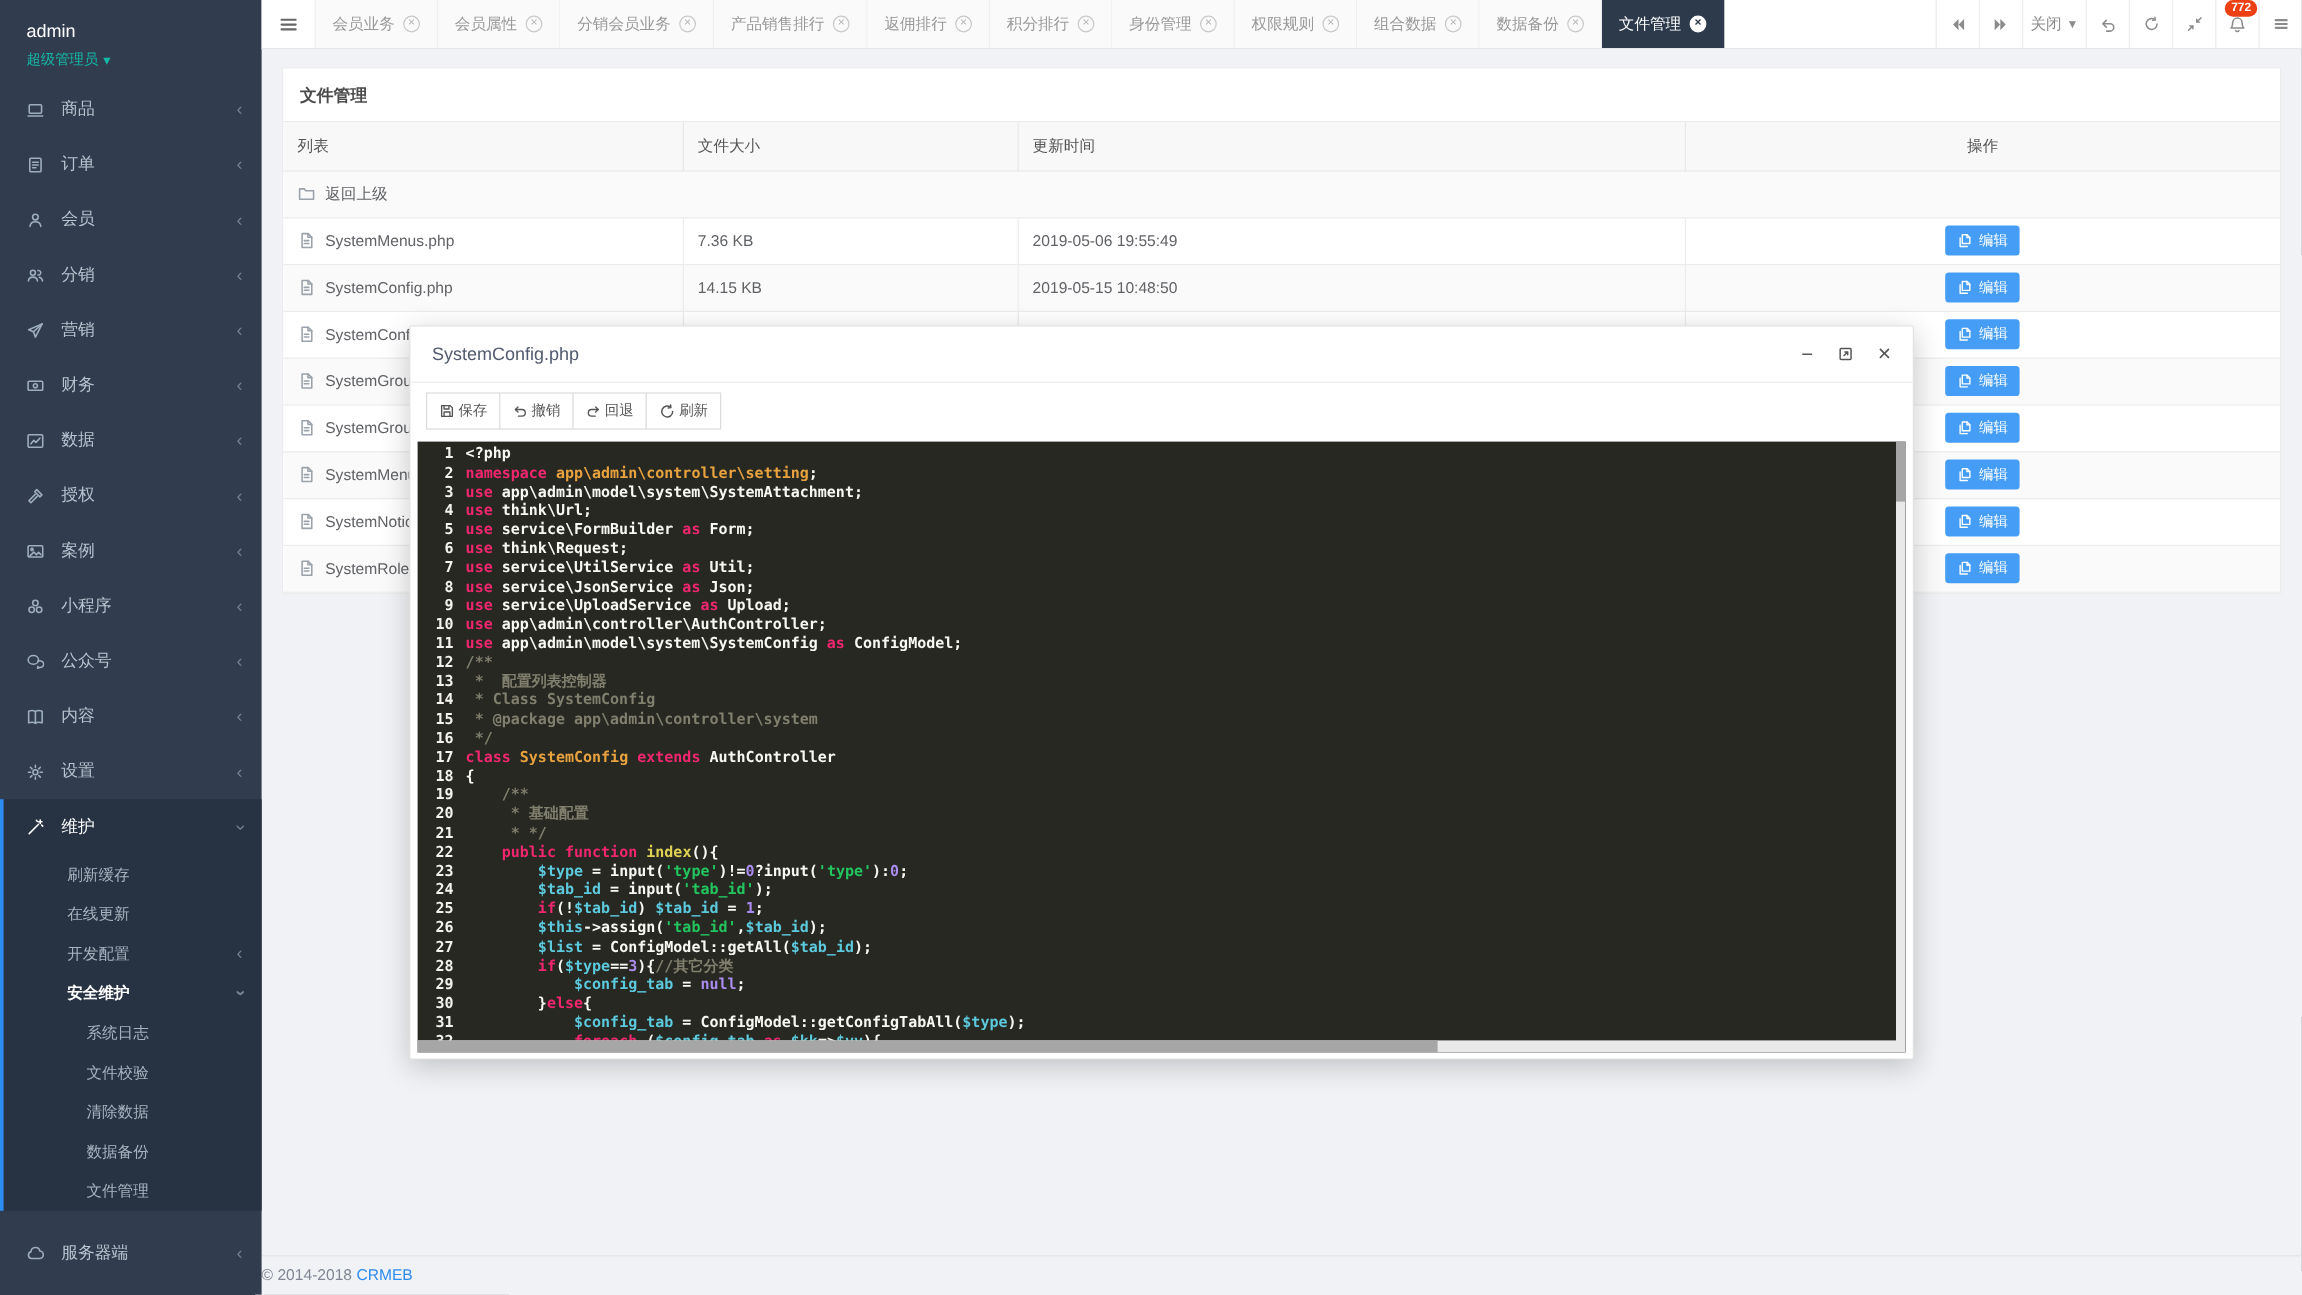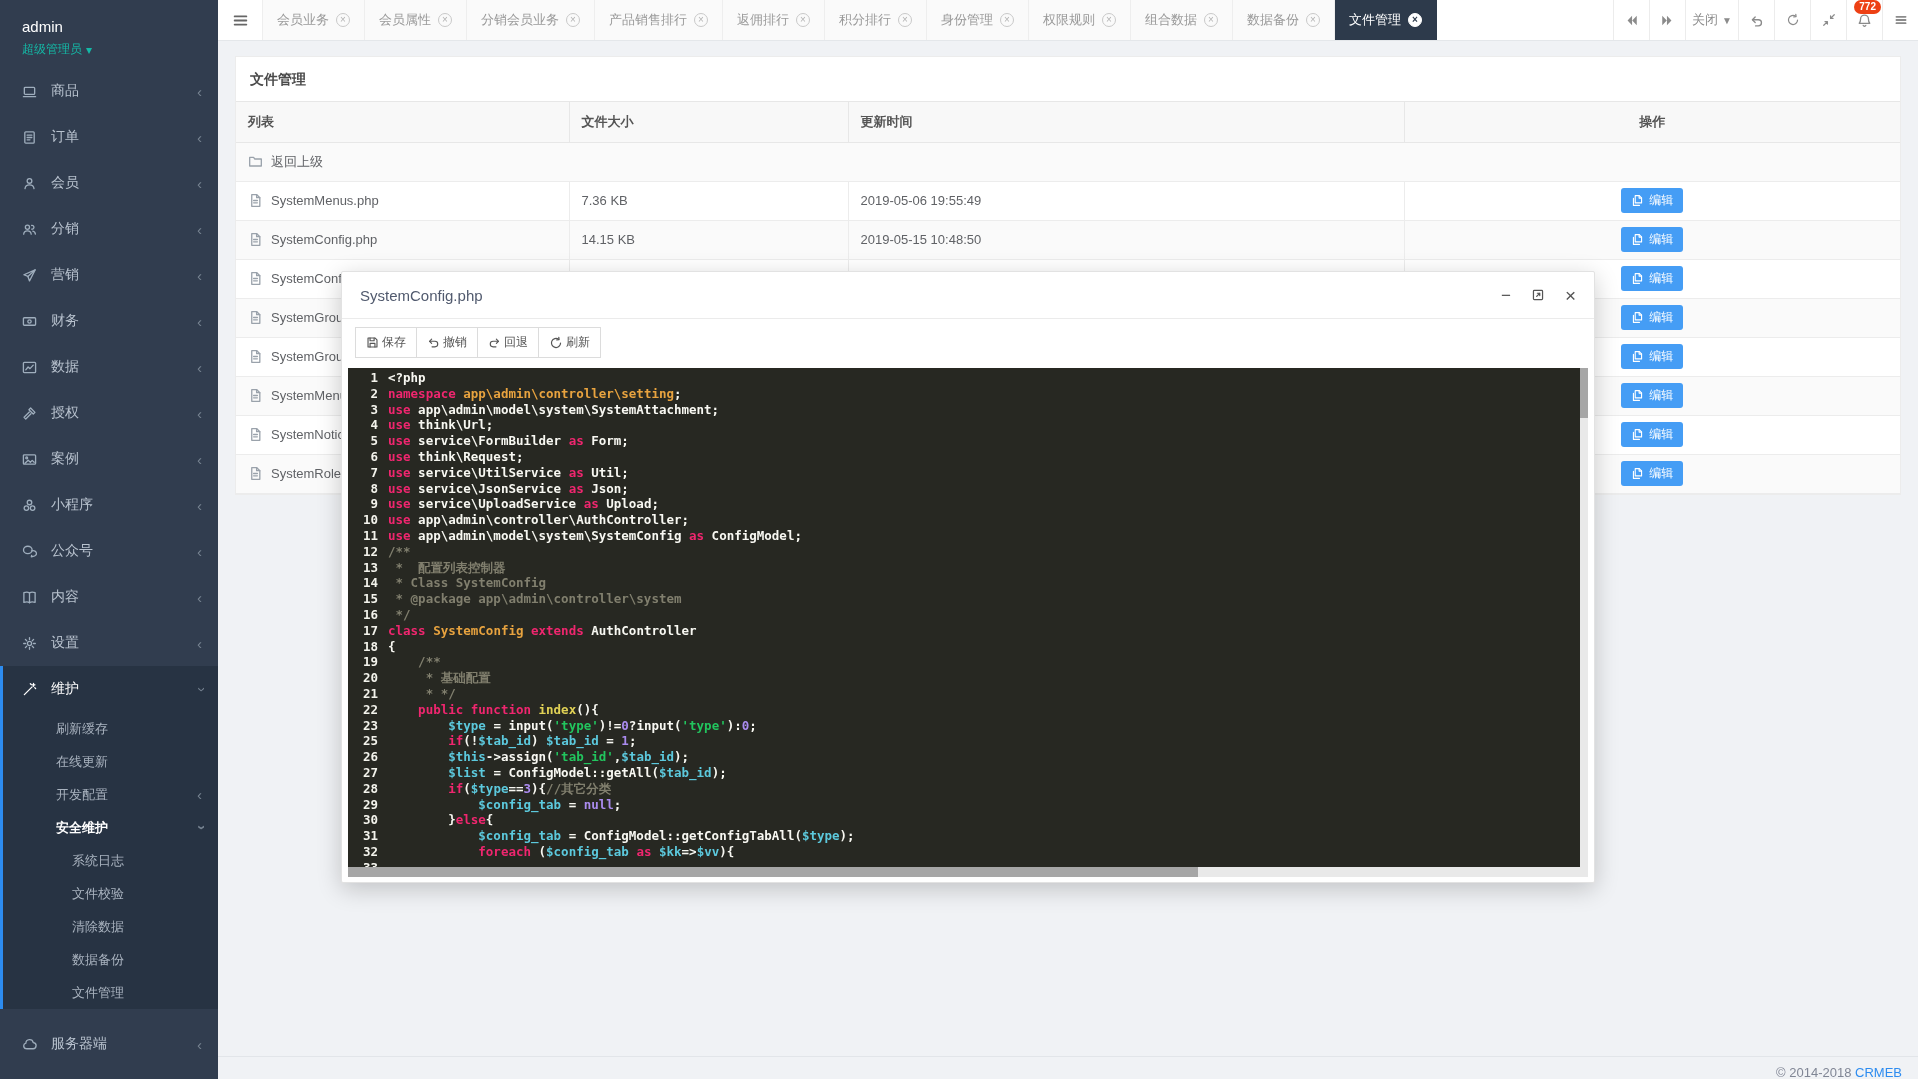--- a/index.html
+++ b/index.html
@@ -42,21 +42,21 @@
   .tab.active .tab-x{background:#fff;border-color:#fff;color:#2d3a4b;font-weight:bold}
   .nav-actions{display:flex;margin-left:auto;height:100%}
   .nav-act{min-width:36px;display:flex;align-items:center;justify-content:center;border-left:1px solid #ececec;color:#8b8b8b;cursor:pointer;position:relative;font-size:13px;gap:4px;padding:0 6px}
   .badge{position:absolute;top:0;right:1px;background:var(--badge);color:#fff;font-size:10px;font-weight:bold;padding:1px 5px;border-radius:8px;line-height:12px}
 
   
   .content{position:absolute;left:218px;top:41px;right:0;bottom:0;padding:15px 17px}
   .card{background:#fff;border:1px solid #ececec}
   .card-title{height:45px;line-height:45px;padding:0 14px;font-size:14px;font-weight:bold;color:#4a4a4a;border-bottom:1px solid #e7e7e7}
   table{width:100%;border-collapse:collapse;table-layout:fixed}
-  th{height:40px;background:#f8f8f8;font-size:13px;color:#555;text-align:left;padding:0 12px;border-right:1px solid #e7e7e7;border-bottom:1px solid #e7e7e7;font-weight:bold}
+  th{height:40px;background:#f8f8f8;font-size:13px;color:#555;text-align:left;padding:0 12px;border-right:1px solid #e7e7e7;border-bottom:1px solid #e7e7e7;font-weight:normal}
   th:last-child{text-align:center;border-right:none}
   td{height:39px;font-size:13px;color:#606266;padding:0 12px;border-right:1px solid #ececec;border-bottom:1px solid #ececec;overflow:hidden;white-space:nowrap}
   td:last-child{border-right:none;text-align:center}
   tbody tr:nth-child(odd){background:#fafafa}
   .fname{display:flex;align-items:center;gap:8px}
   .fname .fi{display:inline-flex;color:#9aa2ab;flex:none}
   .btn-edit{display:inline-flex;align-items:center;gap:5px;background:var(--edit-btn);color:#fff;font-size:12px;padding:4px 10px;border:none;border-radius:3px;cursor:pointer;font-family:inherit}
 
   
   .modal{position:absolute;left:341px;top:271px;width:1254px;height:612px;background:#fff;border:1px solid #e2e2e2;border-radius:2px;box-shadow:0 6px 24px rgba(0,0,0,.2);z-index:10;display:flex;flex-direction:column}
@@ -72,21 +72,21 @@
   .cl{display:flex;white-space:pre}
   .ln{width:26px;text-align:right;color:#f3f3ec;flex:none;margin-right:10px}
   .tk-kw{color:#f0266f}.tk-ns{color:#e8a33f}.tk-cm{color:#817f6e}.tk-v{color:#5cc9dd}
   .tk-s{color:#22c55e}.tk-n{color:#aa8bee}.tk-fn{color:#e0d155}.tk-w{color:#f8f8f2}
   .vscroll{position:absolute;top:0;right:0;width:8px;height:100%;background:#e9e9e9}
   .vthumb{position:absolute;top:0;right:0;width:8px;height:50px;background:#a6a6a6}
   .hscroll{position:absolute;bottom:0;left:0;right:8px;height:10px;background:#e9e9e9}
   .hthumb{height:10px;width:69%;background:#a6a6a6}
 
   
-  .footer{position:absolute;left:218px;right:0;bottom:0;height:23px;line-height:32px;border-top:1px solid #e2e5e9;text-align:right;padding-right:16px;font-size:13px;color:#808695;z-index:2}
+  .footer{position:absolute;left:218px;right:0;bottom:0;height:33px;line-height:32px;border-top:1px solid #e2e5e9;text-align:left;padding-right:16px;font-size:13px;color:#808695;z-index:2}
   .footer a{color:var(--accent);text-decoration:none;cursor:pointer}
 </style>
 </head>
 <body>
 
 <div class="stage">
 
   <aside class="sidebar">
     <div class="user">
       <div class="user-name">admin</div>
@@ -681,20 +681,21 @@
           <div class="cl"><span class="ln">14</span><span class="lt"><span class="tk-cm"> * Class SystemConfig</span></span></div>
           <div class="cl"><span class="ln">15</span><span class="lt"><span class="tk-cm"> * @package app\admin\controller\system</span></span></div>
           <div class="cl"><span class="ln">16</span><span class="lt"><span class="tk-cm"> */</span></span></div>
           <div class="cl"><span class="ln">17</span><span class="lt"><span class="tk-kw">class</span><span class="tk-w"> </span><span class="tk-ns">SystemConfig</span><span class="tk-w"> </span><span class="tk-kw">extends</span><span class="tk-w"> AuthController</span></span></div>
           <div class="cl"><span class="ln">18</span><span class="lt"><span class="tk-w">{</span></span></div>
           <div class="cl"><span class="ln">19</span><span class="lt"><span class="tk-cm">    /**</span></span></div>
           <div class="cl"><span class="ln">20</span><span class="lt"><span class="tk-cm">     * 基础配置</span></span></div>
           <div class="cl"><span class="ln">21</span><span class="lt"><span class="tk-cm">     * */</span></span></div>
           <div class="cl"><span class="ln">22</span><span class="lt"><span class="tk-w">    </span><span class="tk-kw">public</span><span class="tk-w"> </span><span class="tk-kw">function</span><span class="tk-w"> </span><span class="tk-fn">index</span><span class="tk-w">(){</span></span></div>
           <div class="cl"><span class="ln">23</span><span class="lt"><span class="tk-w">        </span><span class="tk-v">$type</span><span class="tk-w"> = input(</span><span class="tk-s">'type'</span><span class="tk-w">)!=</span><span class="tk-n">0</span><span class="tk-w">?input(</span><span class="tk-s">'type'</span><span class="tk-w">):</span><span class="tk-n">0</span><span class="tk-w">;</span></span></div>
+          <div class="cl"><span class="ln">24</span><span class="lt"><span class="tk-w">        </span><span class="tk-v">$tab_id</span><span class="tk-w"> = input(</span><span class="tk-s">'tab_id'</span><span class="tk-w">);</span></span></div>
           <div class="cl"><span class="ln">25</span><span class="lt"><span class="tk-w">        </span><span class="tk-kw">if</span><span class="tk-w">(!</span><span class="tk-v">$tab_id</span><span class="tk-w">) </span><span class="tk-v">$tab_id</span><span class="tk-w"> = </span><span class="tk-n">1</span><span class="tk-w">;</span></span></div>
           <div class="cl"><span class="ln">26</span><span class="lt"><span class="tk-w">        </span><span class="tk-v">$this</span><span class="tk-w">-&gt;assign(</span><span class="tk-s">'tab_id'</span><span class="tk-w">,</span><span class="tk-v">$tab_id</span><span class="tk-w">);</span></span></div>
           <div class="cl"><span class="ln">27</span><span class="lt"><span class="tk-w">        </span><span class="tk-v">$list</span><span class="tk-w"> = ConfigModel::getAll(</span><span class="tk-v">$tab_id</span><span class="tk-w">);</span></span></div>
           <div class="cl"><span class="ln">28</span><span class="lt"><span class="tk-w">        </span><span class="tk-kw">if</span><span class="tk-w">(</span><span class="tk-v">$type</span><span class="tk-w">==</span><span class="tk-n">3</span><span class="tk-w">){</span><span class="tk-cm">//其它分类</span></span></div>
           <div class="cl"><span class="ln">29</span><span class="lt"><span class="tk-w">            </span><span class="tk-v">$config_tab</span><span class="tk-w"> = </span><span class="tk-n">null</span><span class="tk-w">;</span></span></div>
           <div class="cl"><span class="ln">30</span><span class="lt"><span class="tk-w">        }</span><span class="tk-kw">else</span><span class="tk-w">{</span></span></div>
           <div class="cl"><span class="ln">31</span><span class="lt"><span class="tk-w">            </span><span class="tk-v">$config_tab</span><span class="tk-w"> = ConfigModel::getConfigTabAll(</span><span class="tk-v">$type</span><span class="tk-w">);</span></span></div>
           <div class="cl"><span class="ln">32</span><span class="lt"><span class="tk-w">            </span><span class="tk-kw">foreach</span><span class="tk-w"> (</span><span class="tk-v">$config_tab</span><span class="tk-w"> </span><span class="tk-kw">as</span><span class="tk-w"> </span><span class="tk-v">$kk</span><span class="tk-w">=&gt;</span><span class="tk-v">$vv</span><span class="tk-w">){</span></span></div>
           <div class="cl"><span class="ln">33</span><span class="lt"><span class="tk-w"></span></span></div>
         </div>

